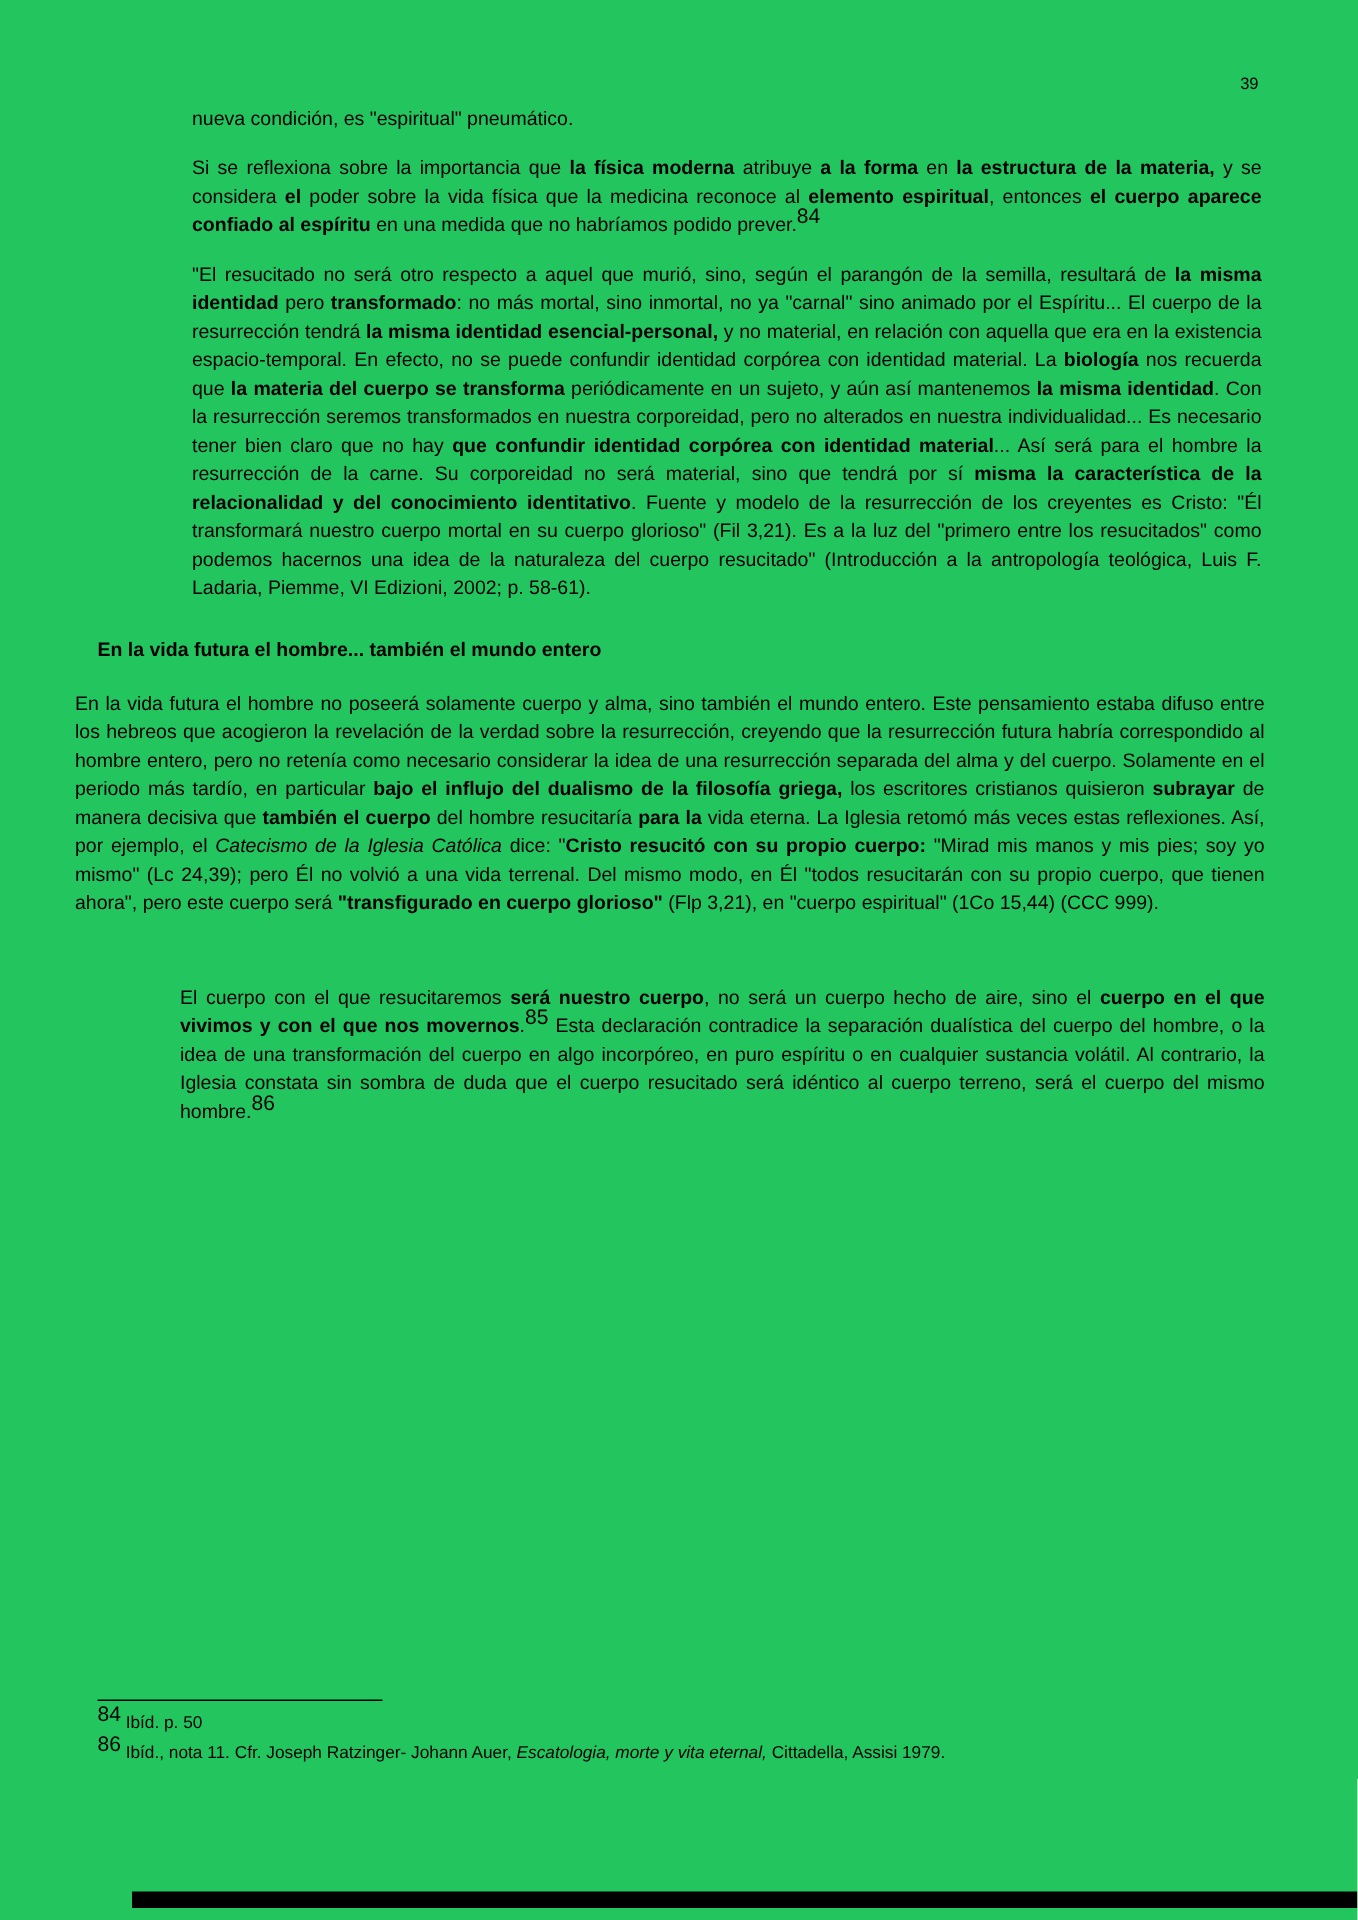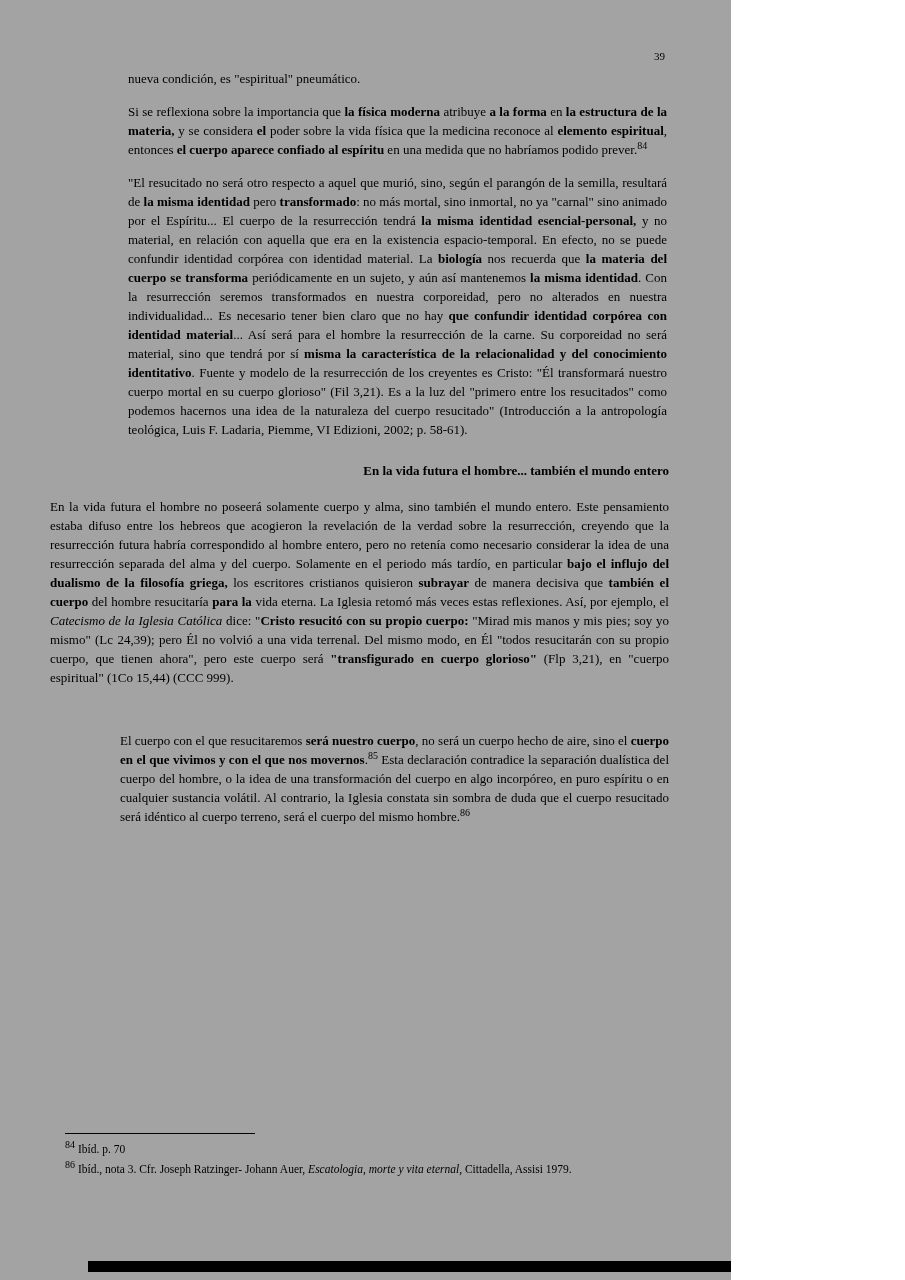--- a/index.html
+++ b/index.html
@@ -2,24 +2,24 @@
 <html><head>
 <meta charset="utf-8">
 <style>
   html, body {
     margin: 0;
     padding: 0;
     background: #ffffff;
   }
   .page {
     position: relative;
-    width: 731px;
+    width: 905px;
     height: 1280px;
-    background: #a3a3a3;
-    font-family: Liberation Serif, serif;
+    background: #22c55e;
+    font-family: Liberation Sans, sans-serif;
     color: #000000;
     overflow: hidden;
   }
   .page-number {
     position: absolute;
     top: 50px;
     right: 66px;
     font-size: 11px;
   }
   .content {
@@ -32,30 +32,29 @@
   }
   .just { text-align: justify; }
   .indent-a { margin-left: 128px; margin-right: 64px; }
   .indent-b { margin-left: 50px; margin-right: 62px; }
   .indent-c { margin-left: 120px; margin-right: 62px; margin-top: 44px; }
   .heading {
     font-size: 13px;
     font-weight: bold;
     line-height: 19px;
     margin: 0;
-    text-align: right;
   }
   .h1pos {
     margin: 22px 62px 17px 65px;
   }
   .h2pos {
     margin: 6px 62px 0 110px;
   }
   sup {
-    font-size: 10px;
+    font-size: 14px;
     line-height: 0;
     vertical-align: super;
   }
   .footnote-block {
     position: absolute;
     left: 65px;
     right: 60px;
     top: 1133px;
   }
   .footnote-rule {
@@ -96,19 +95,19 @@
 
     <p class="para indent-b just"><span>En la vida futura el hombre no poseerá solamente cuerpo y alma, sino también el mundo entero. Este pensamiento estaba difuso entre los hebreos que acogieron la revelación de la verdad sobre la resurrección, creyendo que la resurrección futura habría correspondido al hombre entero, pero no retenía como necesario considerar la idea de una resurrección separada del alma y del cuerpo. Solamente en el periodo más tardío, en particular </span><span style="font-weight: bold;">bajo el influjo del dualismo de la filosofía griega,</span><span> los escritores cristianos quisieron </span><span style="font-weight: bold;">subrayar</span><span> de manera decisiva que </span><span style="font-weight: bold;">también el cuerpo</span><span> del hombre resucitaría </span><span style="font-weight: bold;">para la</span><span> vida eterna. La Iglesia retomó más veces estas reflexiones. Así, por ejemplo, el </span><span style="font-style: italic;">Catecismo de la Iglesia Católica</span><span> dice: "</span><span style="font-weight: bold;">Cristo resucitó con su propio cuerpo:</span><span> "Mirad mis manos y mis pies; soy yo mismo" (Lc 24,39); pero Él no volvió a una vida terrenal. Del mismo modo, en Él "todos resucitarán con su propio cuerpo, que tienen ahora", pero este cuerpo será </span><span style="font-weight: bold;">"transfigurado en cuerpo glorioso"</span><span> (Flp 3,21), en "cuerpo espiritual" (1Co 15,44) (CCC 999).</span></p>
 
     <p class="para indent-c just"><span>El cuerpo con el que resucitaremos </span><span style="font-weight: bold;">será nuestro cuerpo</span><span>, no será un cuerpo hecho de aire, sino el </span><span style="font-weight: bold;">cuerpo en el que vivimos y con el que nos movernos</span><span>.</span><sup>85</sup><span> Esta declaración contradice la separación dualística del cuerpo del hombre, o la idea de una transformación del cuerpo en algo incorpóreo, en puro espíritu o en cualquier sustancia volátil. Al contrario, la Iglesia constata sin sombra de duda que el cuerpo resucitado será idéntico al cuerpo terreno, será el cuerpo del mismo hombre.</span><sup>86</sup></p>
 
 
   </div>
 
   <div class="footnote-block">
     <div class="footnote-rule"></div>
-    <p class="footnote"><sup>84</sup><span> Ibíd. p. 70</span></p>
-    <p class="footnote"><sup>86</sup><span> Ibíd., nota 3. Cfr. Joseph Ratzinger- Johann Auer, </span><span style="font-style: italic;">Escatologia, morte y vita eternal,</span><span> Cittadella, Assisi 1979.</span></p>
+    <p class="footnote"><sup>84</sup><span> Ibíd. p. 50</span></p>
+    <p class="footnote"><sup>86</sup><span> Ibíd., nota 11. Cfr. Joseph Ratzinger- Johann Auer, </span><span style="font-style: italic;">Escatologia, morte y vita eternal,</span><span> Cittadella, Assisi 1979.</span></p>
   </div>
 
   <div class="bottom-bar"></div>
 
 </div>
 
 </body></html>

